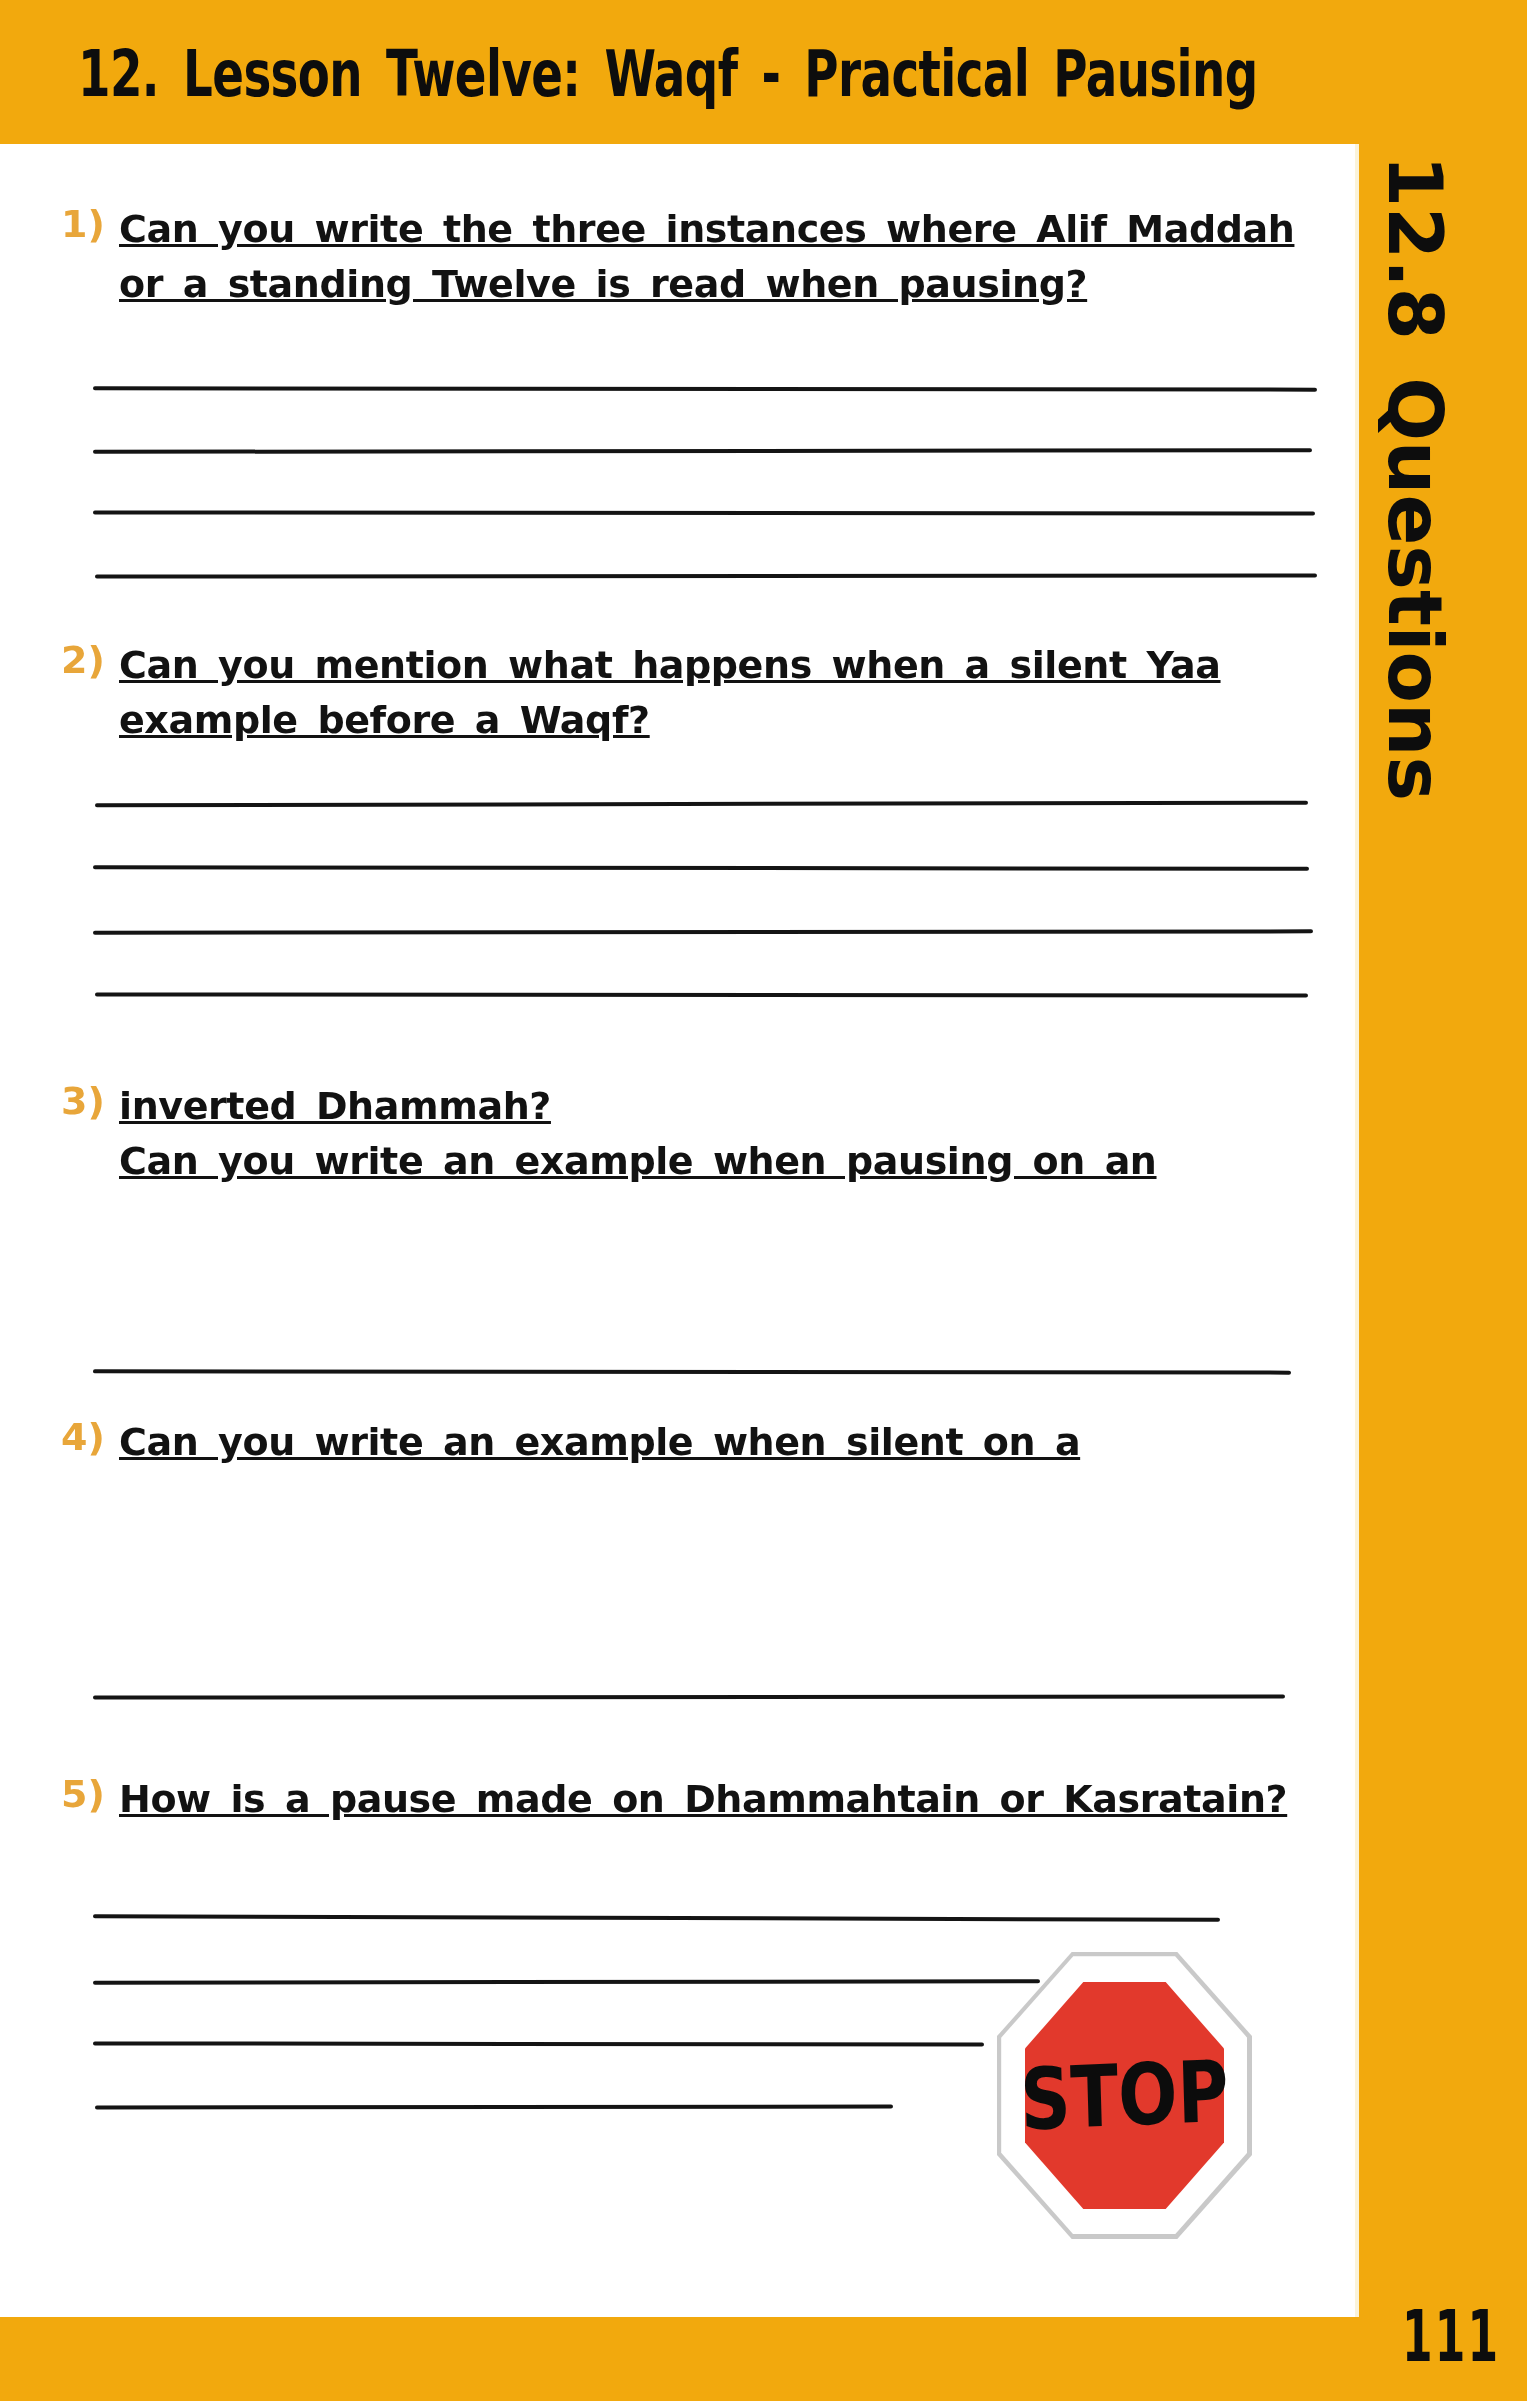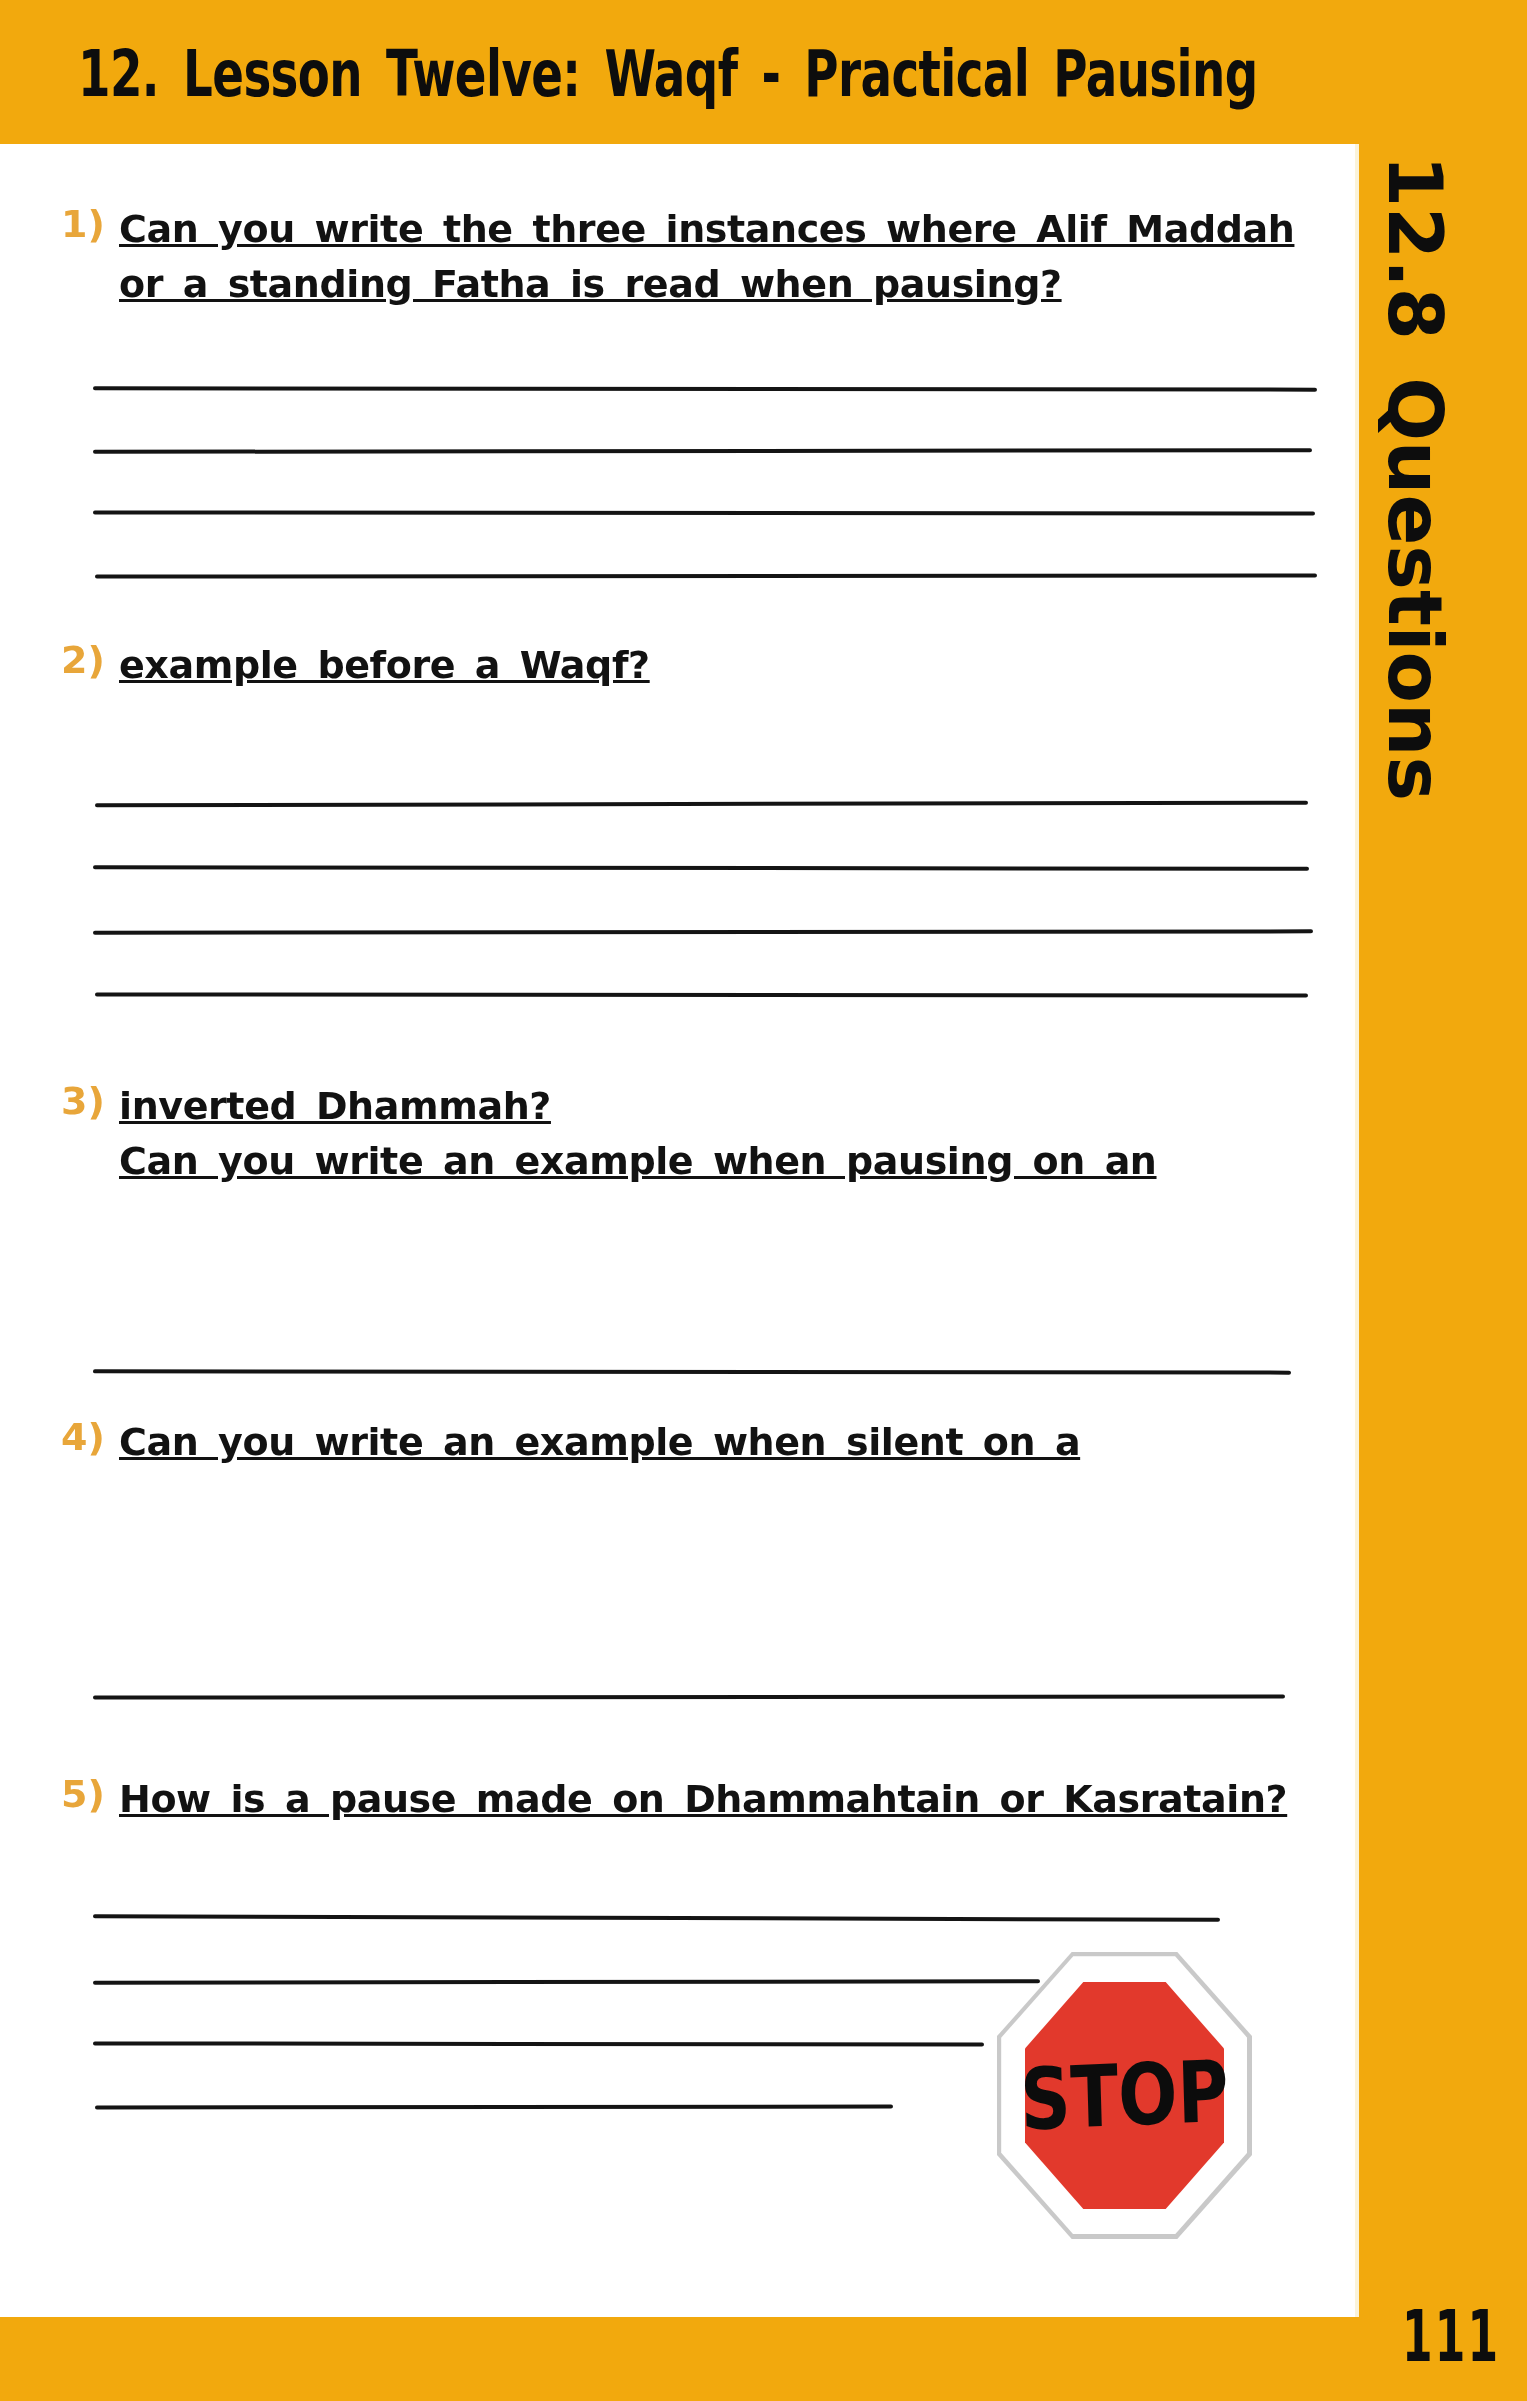--- a/index.html
+++ b/index.html
@@ -80,31 +80,32 @@
 <div class="panel"></div>
 
 <div class="page-title">12. Lesson Twelve: Waqf - Practical Pausing</div>
 
 <div class="sidebar-label">12.8 Questions</div>
 
 <div class="question" style="top:202px">
   <span class="qnum">1)</span>
   <div class="qtext">
     <div>Can you write the three instances where Alif Maddah</div>
-    <div>or a standing Fatha is read when pausing?</div>
+    <div>or a standing Twelve is read when pausing?</div>
   </div>
 </div>
 <div class="aline" style="left:93px;top:387px;width:1224px;transform:rotate(0.06deg)"></div>
 <div class="aline" style="left:93px;top:449px;width:1219px;transform:rotate(-0.08deg)"></div>
 <div class="aline" style="left:93px;top:511px;width:1222px;transform:rotate(0.05deg)"></div>
 <div class="aline" style="left:95px;top:574px;width:1222px;transform:rotate(-0.05deg)"></div>
 
 <div class="question" style="top:638px">
   <span class="qnum">2)</span>
   <div class="qtext">
+    <div>Can you mention what happens when a silent Yaa</div>
     <div>example before a Waqf?</div>
   </div>
 </div>
 <div class="aline" style="left:95px;top:802px;width:1213px;transform:rotate(-0.12deg)"></div>
 <div class="aline" style="left:93px;top:866px;width:1216px;transform:rotate(0.08deg)"></div>
 <div class="aline" style="left:93px;top:930px;width:1220px;transform:rotate(-0.06deg)"></div>
 <div class="aline" style="left:95px;top:993px;width:1213px;transform:rotate(0.05deg)"></div>
 
 <div class="question" style="top:1079px">
   <span class="qnum">3)</span>

